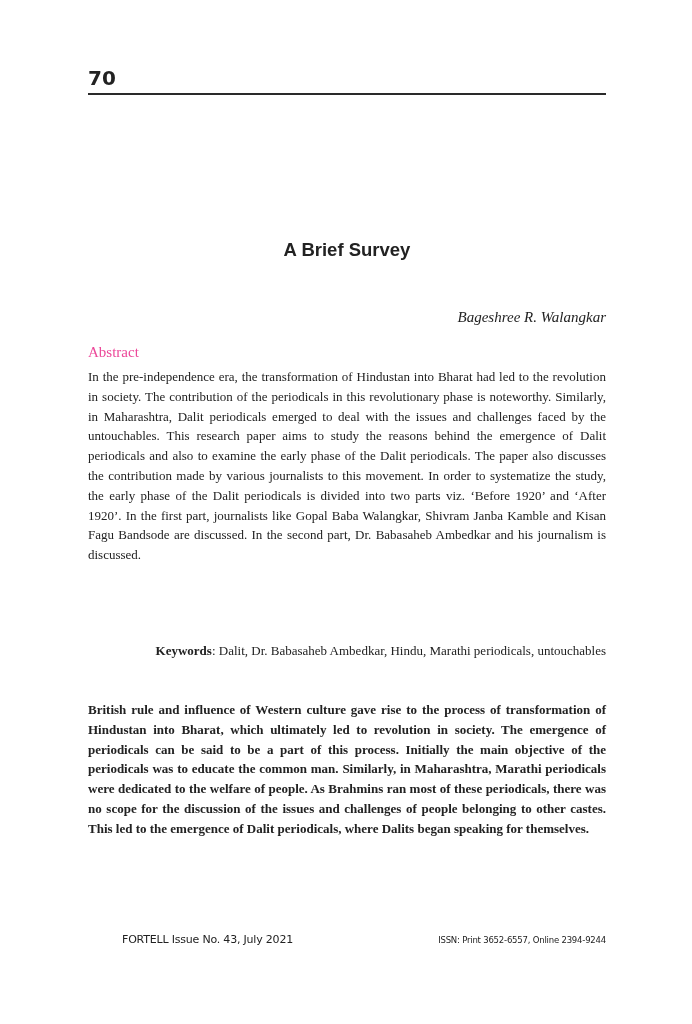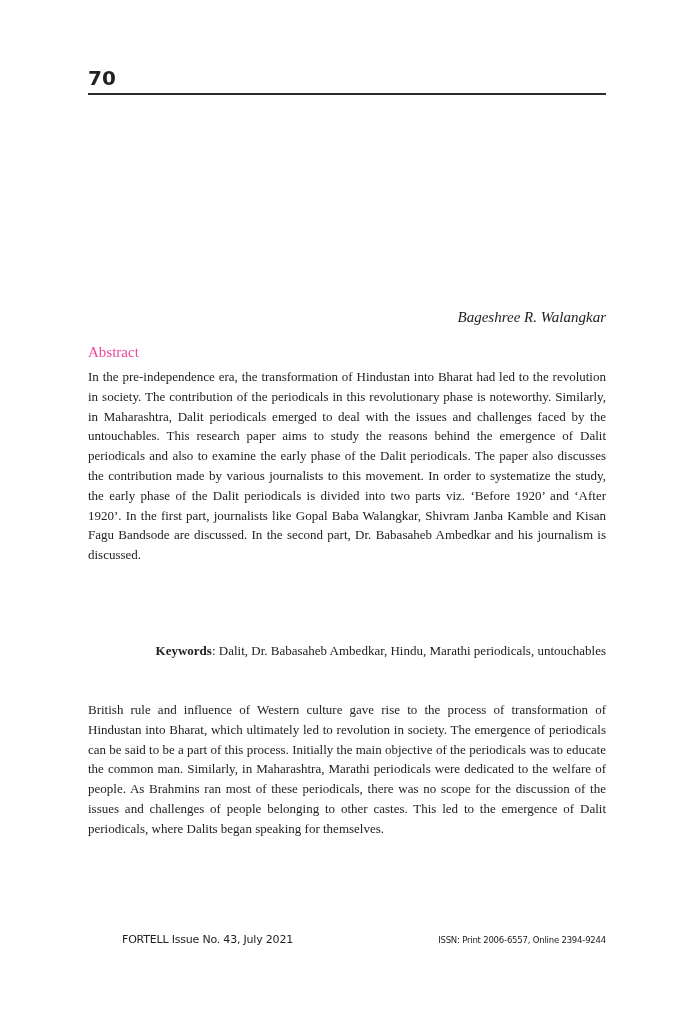--- a/index.html
+++ b/index.html
@@ -6,37 +6,38 @@
   body { width: 692px; height: 1024px; position: relative; overflow: hidden; color: #1a1a1a; }
   .page-number { position: absolute; left: 88px; top: 66px; font-family: "DejaVu Sans", sans-serif; font-weight: bold; font-size: 20px; color: #222; }
   .header-rule { position: absolute; left: 88px; top: 93px; width: 518px; height: 2px; background: #2a2a2a; }
   .title { position: absolute; left: 88px; top: 238px; width: 518px; text-align: center; font-family: "Liberation Sans", sans-serif; font-weight: bold; font-size: 18.5px; line-height: 24px; color: #222; }
   .author { position: absolute; right: 86px; top: 309px; font-family: "Liberation Serif", serif; font-style: italic; font-size: 15px; color: #222; }
   .abstract-heading { position: absolute; left: 88px; top: 344px; font-family: "Liberation Serif", serif; font-weight: normal; font-size: 15px; color: #ec4899; text-align: right; }
   .para { position: absolute; left: 88px; width: 518px; font-family: "Liberation Serif", serif; font-size: 13px; line-height: 19.8px; text-align: justify; color: #222; }
   .abstract-body { top: 367px; }
   .keywords { top: 641px; text-align: right; }
   .keywords b { font-weight: bold; }
-  .body-para { top: 700px; }
+  .body-para { top: 700px; font-weight: bold; }
   .footer-left { position: absolute; left: 88px; top: 933px; font-family: "DejaVu Sans", sans-serif; font-size: 11px; color: #222; letter-spacing: -0.2px; margin-left: 34px; }
   .footer-right { position: absolute; right: 86px; top: 935px; font-family: "DejaVu Sans", sans-serif; font-size: 8.5px; color: #222; letter-spacing: -0.2px; }
 </style>
 </head>
 <body>
 
 <div class="page-number">70</div>
 <div class="header-rule"></div>
 
 <div class="title">
+  <div>A Brief Survey</div>
 </div>
 
 <div class="author">Bageshree R. Walangkar</div>
 
 <div class="abstract-heading">Abstract</div>
 
 <div class="para abstract-body">In the pre-independence era, the transformation of Hindustan into Bharat had led to the revolution in society. The contribution of the periodicals in this revolutionary phase is noteworthy. Similarly, in Maharashtra, Dalit periodicals emerged to deal with the issues and challenges faced by the untouchables. This research paper aims to study the reasons behind the emergence of Dalit periodicals and also to examine the early phase of the Dalit periodicals. The paper also discusses the contribution made by various journalists to this movement. In order to systematize the study, the early phase of the Dalit periodicals is divided into two parts viz. ‘Before 1920’ and ‘After 1920’. In the first part, journalists like Gopal Baba Walangkar, Shivram Janba Kamble and Kisan Fagu Bandsode are discussed. In the second part, Dr. Babasaheb Ambedkar and his journalism is discussed.</div>
 
 <div class="para keywords"><b>Keywords</b><span>: Dalit, Dr. Babasaheb Ambedkar, Hindu, Marathi periodicals, untouchables</span></div>
 
 <div class="para body-para">British rule and influence of Western culture gave rise to the process of transformation of Hindustan into Bharat, which ultimately led to revolution in society. The emergence of periodicals can be said to be a part of this process. Initially the main objective of the periodicals was to educate the common man. Similarly, in Maharashtra, Marathi periodicals were dedicated to the welfare of people. As Brahmins ran most of these periodicals, there was no scope for the discussion of the issues and challenges of people belonging to other castes. This led to the emergence of Dalit periodicals, where Dalits began speaking for themselves.</div>
 
 <div class="footer-left">FORTELL Issue No. 43, July 2021</div>
-<div class="footer-right">ISSN: Print 2006-6557, Online 2394-9244</div>
+<div class="footer-right">ISSN: Print 3652-6557, Online 2394-9244</div>
 
 </body></html>

